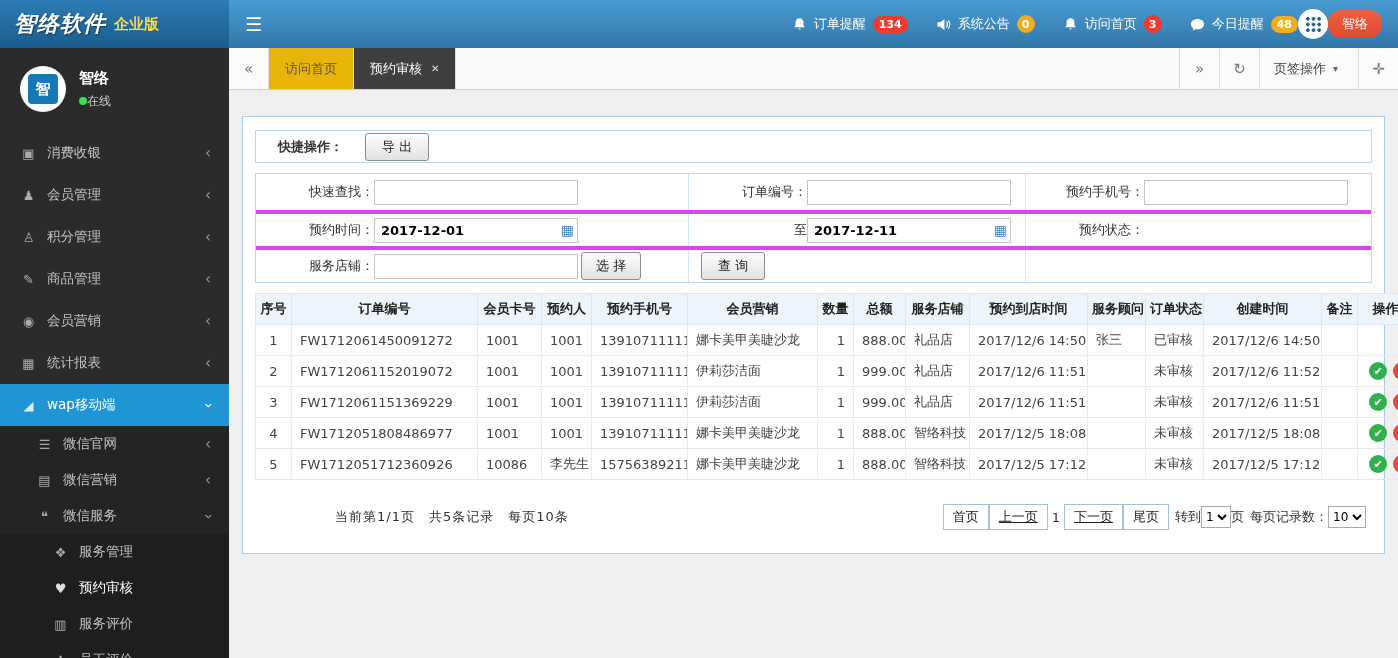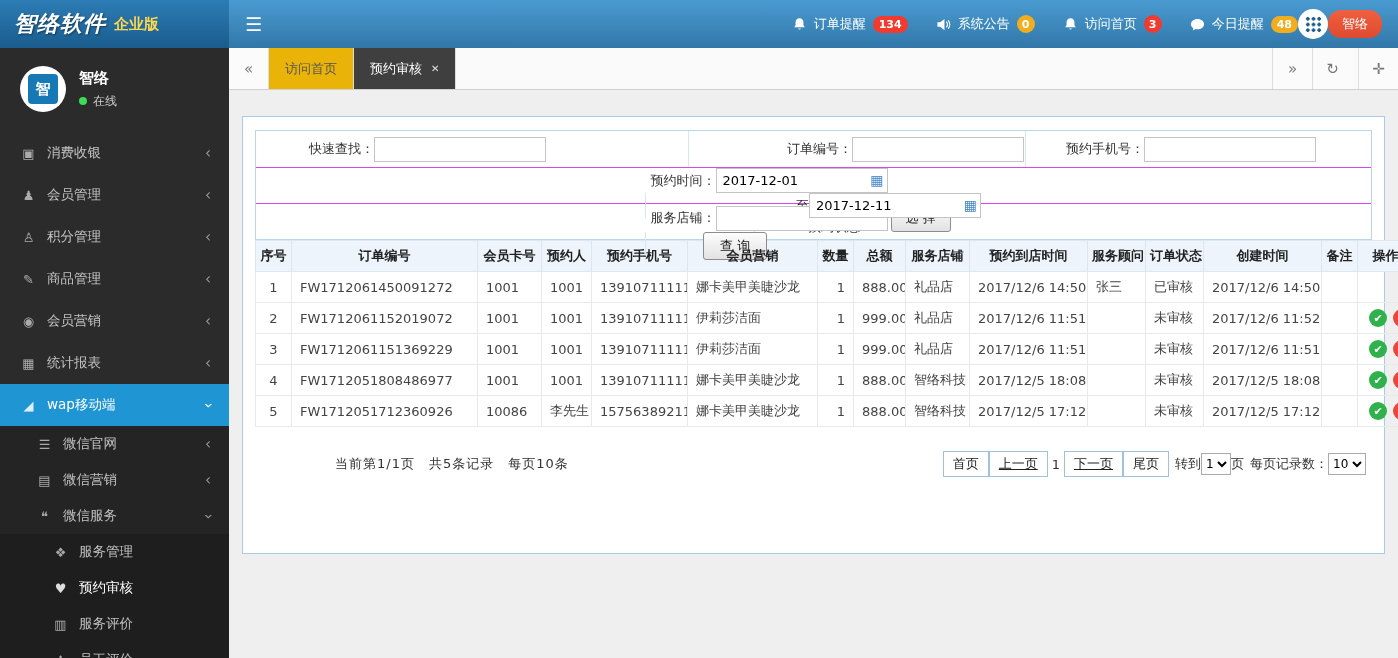--- a/index.html
+++ b/index.html
@@ -33,21 +33,21 @@
   
   .bodyrow { flex:1; display:flex; min-height:0; }
 
   
   .sidebar { width:229px; flex-shrink:0; background:#2b2b2b; overflow:hidden; }
   .profile { display:flex; align-items:center; gap:13px; padding:18px 20px 20px; }
   .profile-avatar { width:46px; height:46px; border-radius:50%; background:#fff; display:flex; align-items:center; justify-content:center; }
   .pa-inner { width:30px; height:30px; background:#1678b4; border-radius:4px; color:#fff;
     display:flex; align-items:center; justify-content:center; font-size:15px; font-weight:bold; }
   .profile-name { color:#fff; font-size:15px; font-weight:bold; margin-bottom:5px; }
-  .status { display:flex; align-items:center; gap:6px; color:#cfcfcf; font-size:12px; }
+  .status { display:flex; align-items:center; color:#cfcfcf; font-size:12px; }
   .status-dot { width:8px; height:8px; border-radius:50%; background:#3ddc55; }
   .menu-item { display:flex; align-items:center; gap:10px; cursor:pointer; color:#c2c2c2; font-size:13.5px; }
   .menu-item.lvl1 { height:42px; padding-left:20px; }
   .menu-item.lvl2 { height:36px; padding-left:36px; background:#242424; }
   .menu-item.lvl3 { height:36px; padding-left:52px; background:#1e1e1e; }
   .menu-item.active { color:#fff; }
   .menu-item.current { color:#fff; }
   .micon { width:17px; display:inline-flex; justify-content:center; font-size:13px; opacity:.85; }
   .chev { margin-left:auto; margin-right:18px; font-size:15px; color:#9a9a9a; line-height:1; }
   .menu-item.active .chev { color:#fff; }
@@ -75,29 +75,29 @@
   
   .content { flex:1; padding:26px 13px 0; }
   .panel { background:#fff; border:1px solid #a9cbe6; height:438px; padding:13px 12px; }
 
   .quickops { border:1px solid #b8d6ee; height:33px; display:flex; align-items:center; margin-bottom:10px; }
   .qlabel { font-weight:bold; margin-left:22px; }
   .btn { border:1px solid #8c8c8c; background:linear-gradient(180deg,#fdfdfd,#e2e2e2); border-radius:3px;
     padding:4px 16px; font-size:13px; color:#222; cursor:pointer; font-family:inherit; }
   .quickops .btn { margin-left:22px; }
 
-  .filter-box { border:1px solid #b8d6ee; margin-bottom:0; }
+  .filter-box { border:1px solid #b8d6ee; margin-bottom:10px; }
   .filter-row { display:flex; height:36px; align-items:center; }
-  .filter-row + .filter-row { border-top:1px solid #d946ef;flex-direction:column; }
+  .filter-row + .filter-row { border-top:4px solid #d946ef; }
   .fcol { display:flex; align-items:center; height:100%; }
   .fcol1 { width:432px; }
-  .fcol2 { width:337px; border-left:1px solid #d5e7f5;padding-left:45px; }
+  .fcol2 { width:337px; border-left:1px solid #d5e7f5; }
   .fcol3 { flex:1; border-left:1px solid #d5e7f5; }
   .flabel { width:118px; text-align:right; flex-shrink:0; color:#333; }
-  .finput { width:172px; height:25px; border:1px solid #c4c4c4; padding:0 6px; font-size:13px; font-family:inherit; background:#fff; }
+  .finput { width:204px; height:25px; border:1px solid #c4c4c4; padding:0 6px; font-size:13px; font-family:inherit; background:#fff;font-weight:bold; }
   .dwrap { position:relative; display:inline-flex; }
   .dwrap .finput { padding-right:24px; }
   .cal { position:absolute; right:4px; top:3px; color:#4788c7; font-size:14px; cursor:pointer; line-height:1.3; }
   .fselect { width:172px; height:25px; border:1px solid #c4c4c4; background:#fff; font-size:13px; font-family:inherit; }
   .btn.sm { padding:4px 14px; margin-left:3px; }
   .btn.query { margin-left:12px; }
 
   
   .grid { width:100%; border-collapse:collapse; table-layout:fixed; }
   .grid th { background:#eef4fb; border:1px solid #dde7ef; height:31px; font-size:13px; color:#222;
@@ -274,28 +274,36 @@
               <span>访问首页</span>
             </div>
             <div class="tab active">
               <span>预约审核</span>
               <span class="tclose">✕</span>
             </div>
           </div>
         <div class="tab-right">
           <div class="tab-nav">»</div>
           <div class="tab-nav">↻</div>
+          <div class="tabops">
+            <span>页签操作</span>
+            <span class="caret">▾</span>
+          </div>
           <div class="spacer"></div>
           <div class="tab-nav">✛</div>
         </div>
       </div>
 
       <div class="content">
         <div class="panel">
 
+          <div class="quickops">
+            <span class="qlabel">快捷操作：</span>
+            <button class="btn">导 出</button>
+          </div>
 
           <div class="filter-box">
             <div class="filter-row">
               <div class="fcol fcol1">
                 <span class="flabel">快速查找：</span>
                 <input class="finput" value="" style="">
               </div>
               <div class="fcol fcol2">
                 <span class="flabel">订单编号：</span>
                 <input class="finput" value="" style="">

